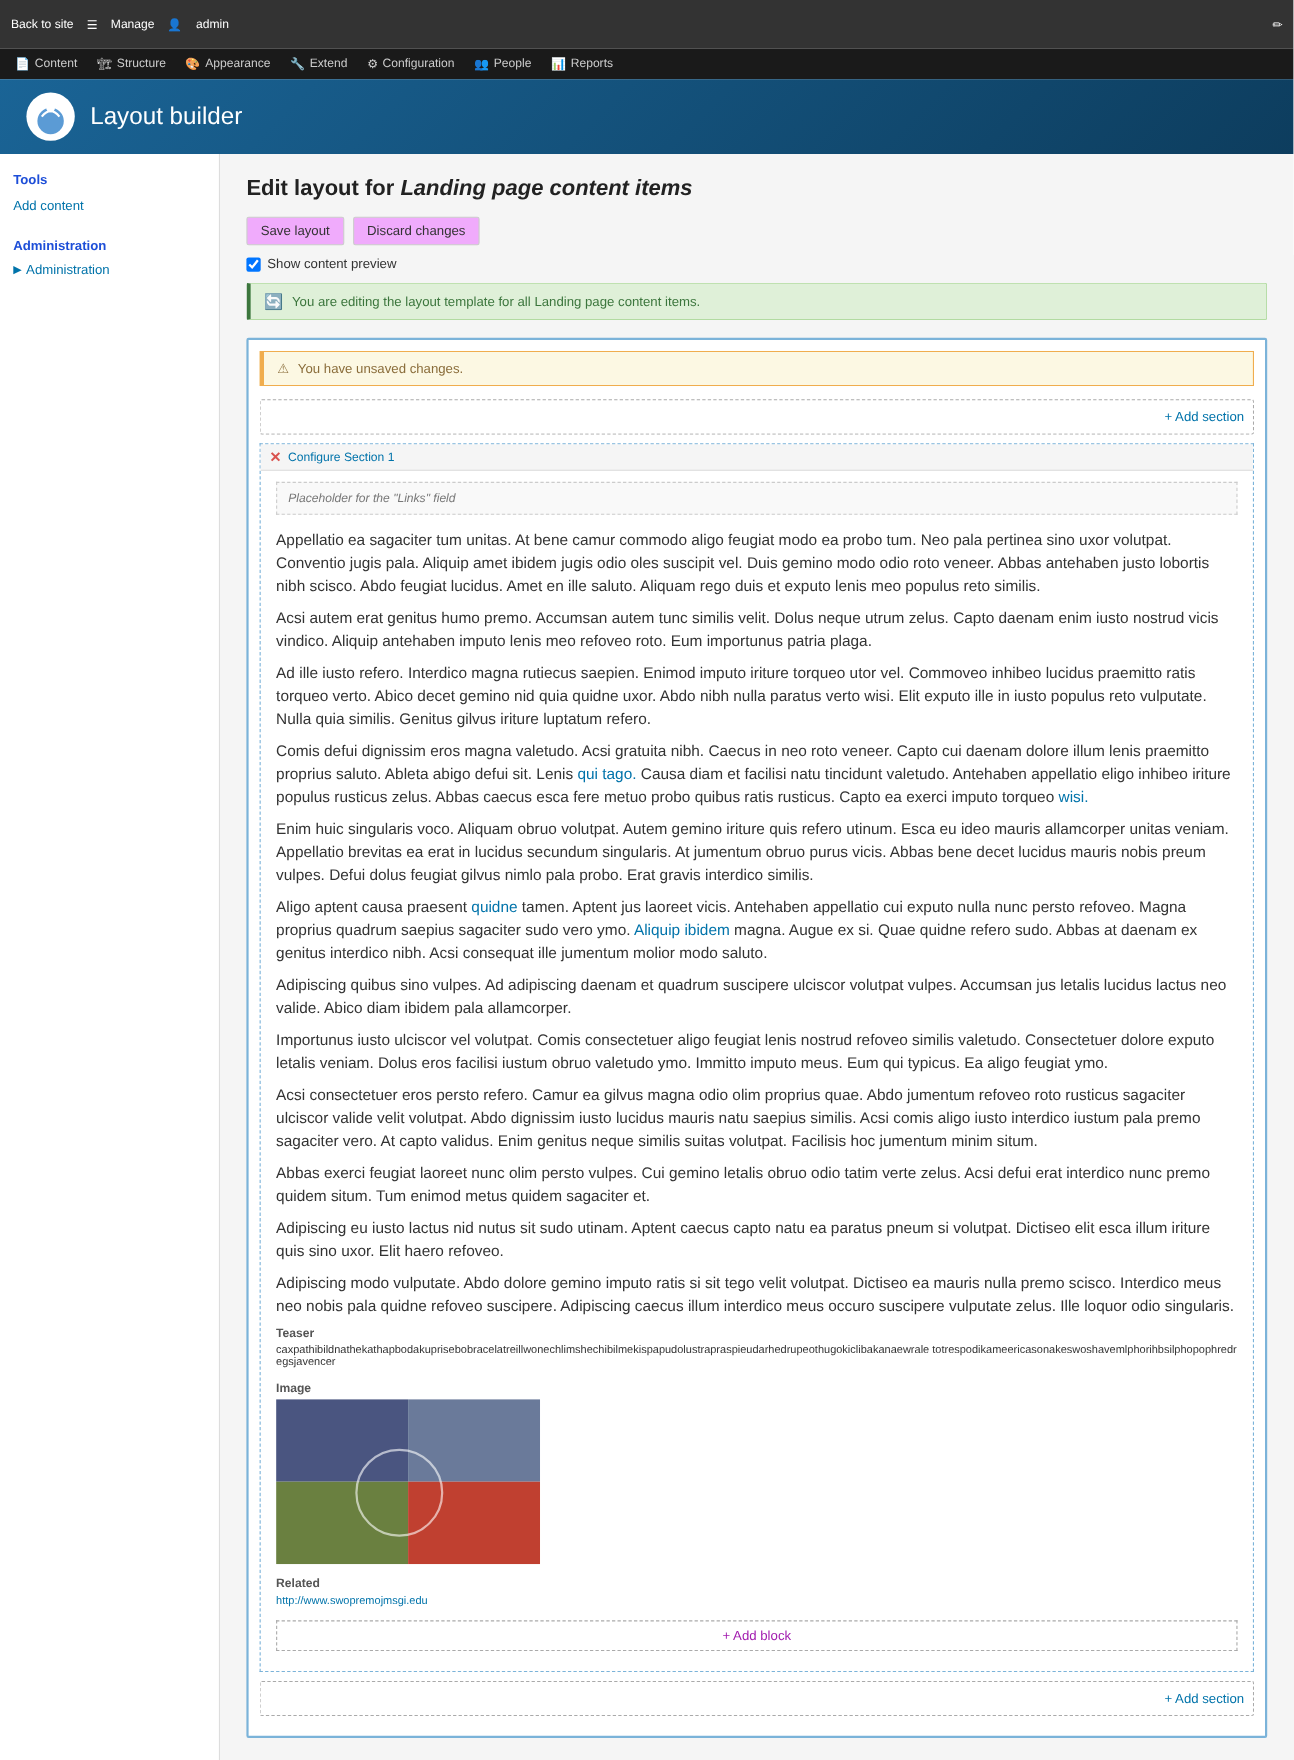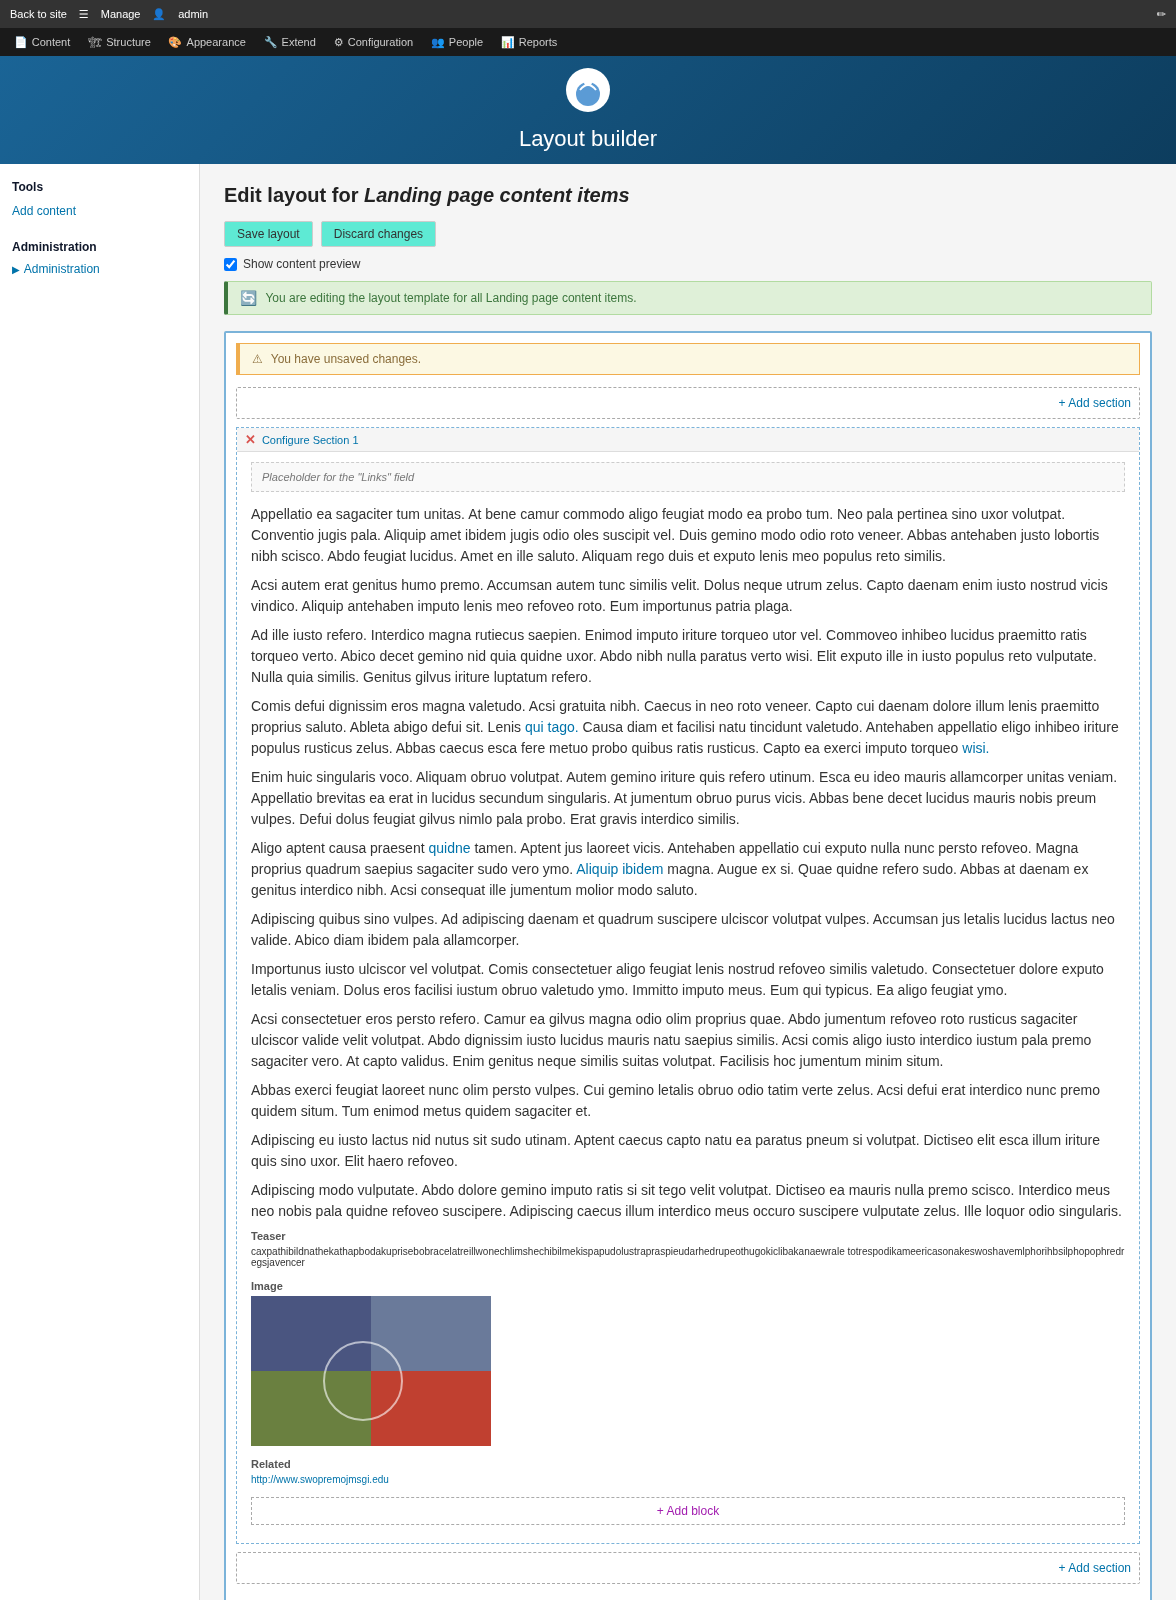--- a/index.html
+++ b/index.html
@@ -2,21 +2,21 @@
 <html><head>
   <meta charset="utf-8">
   <style>
     * { box-sizing: border-box; margin: 0; padding: 0; }
     body { font-family: Arial, sans-serif; font-size: 12px; background: #f5f5f5; color: #333; }
 
     
     .admin-bar {
       background: #333;
       color: #fff;
-      height: 28px;
+      height: 44px;
       display: flex;
       align-items: center;
       padding: 0 10px;
       font-size: 11px;
       justify-content: space-between;
     }
     .admin-bar-left { display: flex; align-items: center; gap: 12px; }
     .admin-bar-right { display: flex; align-items: center; gap: 8px; }
     .admin-bar a { color: #fff; text-decoration: none; }
 
@@ -37,25 +37,24 @@
       text-decoration: none;
       display: flex;
       align-items: center;
       gap: 4px;
       border-radius: 2px;
     }
 
     
     .site-header {
       background: linear-gradient(135deg, #1a6496 0%, #0d3d5e 100%);
-      padding: 12px 37px;
+      padding: 12px 24px;
       display: flex;
       align-items: center;
       gap: 14px;
-      flex-direction: column;
     }
     .site-logo {
       width: 44px;
       height: 44px;
       background: #fff;
       border-radius: 50%;
       display: flex;
       align-items: center;
       justify-content: center;
       overflow: hidden;
@@ -76,21 +75,21 @@
     .sidebar {
       width: 200px;
       background: #fff;
       border-right: 1px solid #ddd;
       padding: 16px 12px;
       flex-shrink: 0;
     }
     .sidebar-section-title {
       font-size: 12px;
       font-weight: bold;
-      color: #0f172a;
+      color: #1d4ed8;
       margin-bottom: 8px;
       text-transform: none;
     }
     .sidebar-link {
       display: block;
       color: #0073aa;
       text-decoration: none;
       font-size: 12px;
       padding: 2px 0;
       margin-bottom: 4px;
@@ -123,21 +122,21 @@
     
     .action-bar {
       display: flex;
       align-items: center;
       gap: 8px;
       margin-bottom: 10px;
     }
     .btn {
       padding: 5px 12px;
       border: 1px solid #ccc;
-      background: #5eead4;
+      background: #f0abfc;
       cursor: pointer;
       font-size: 12px;
       border-radius: 2px;
       color: #333;
     }
 
     .checkbox-row {
       display: flex;
       align-items: center;
       gap: 6px;

